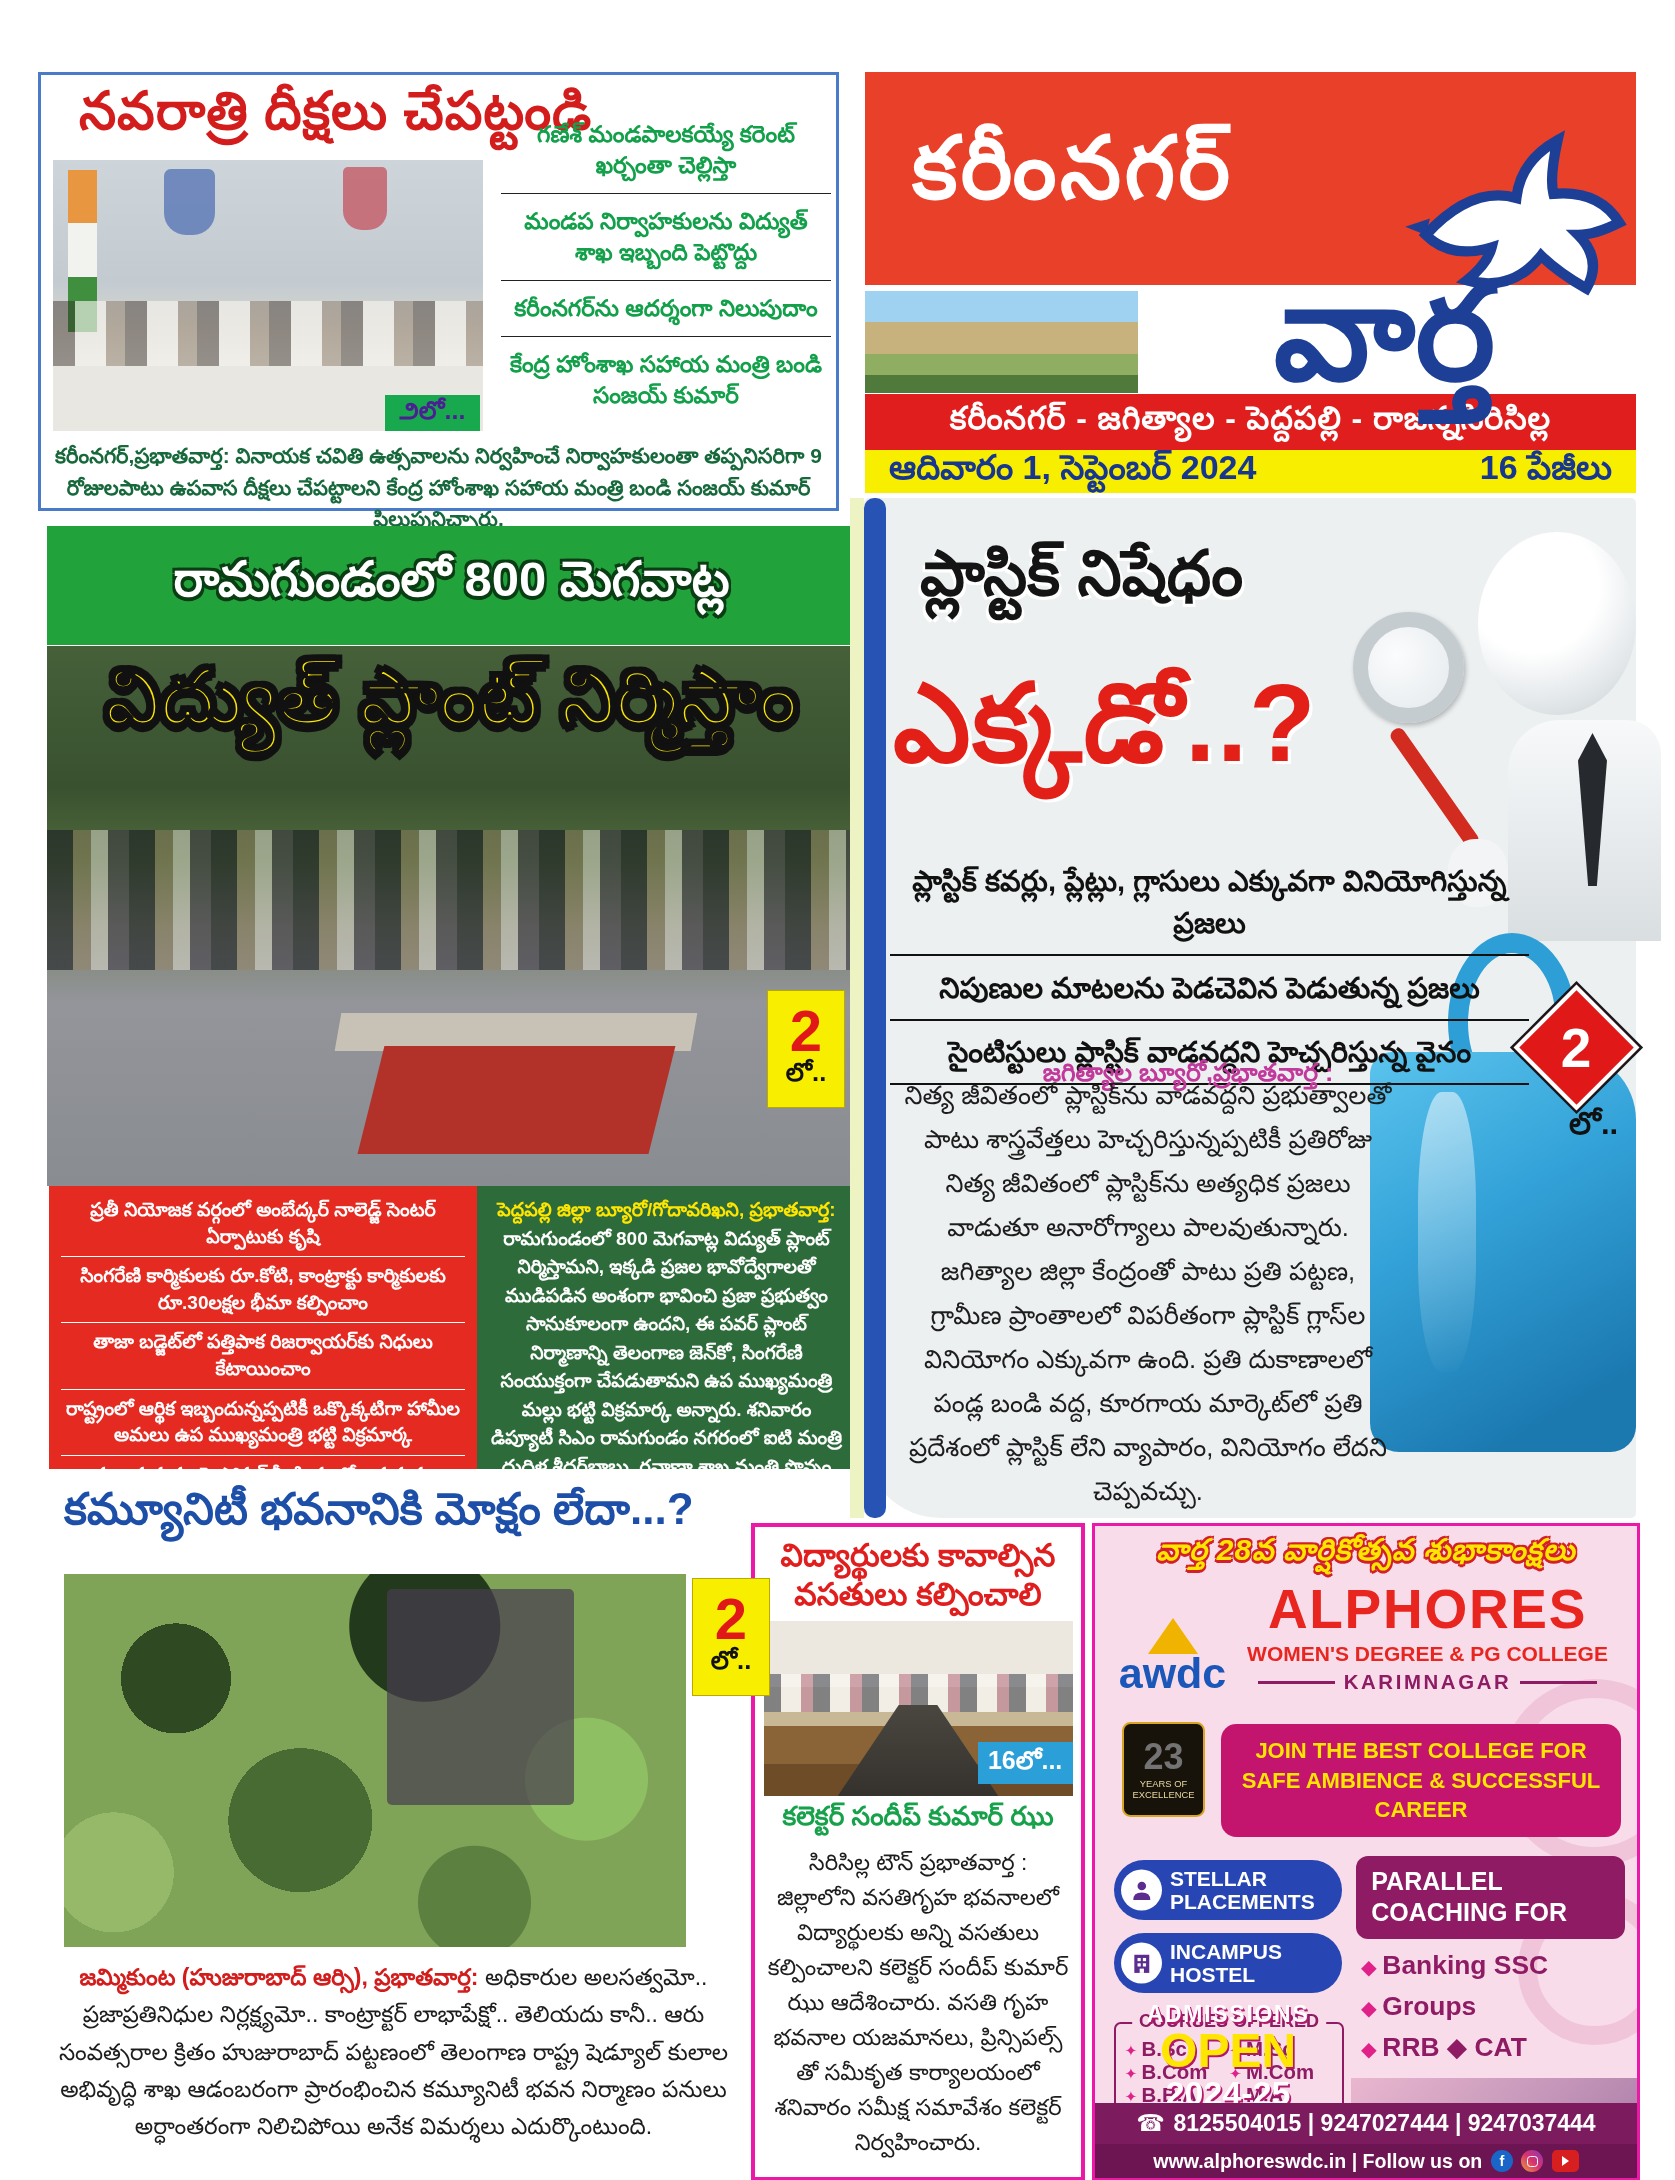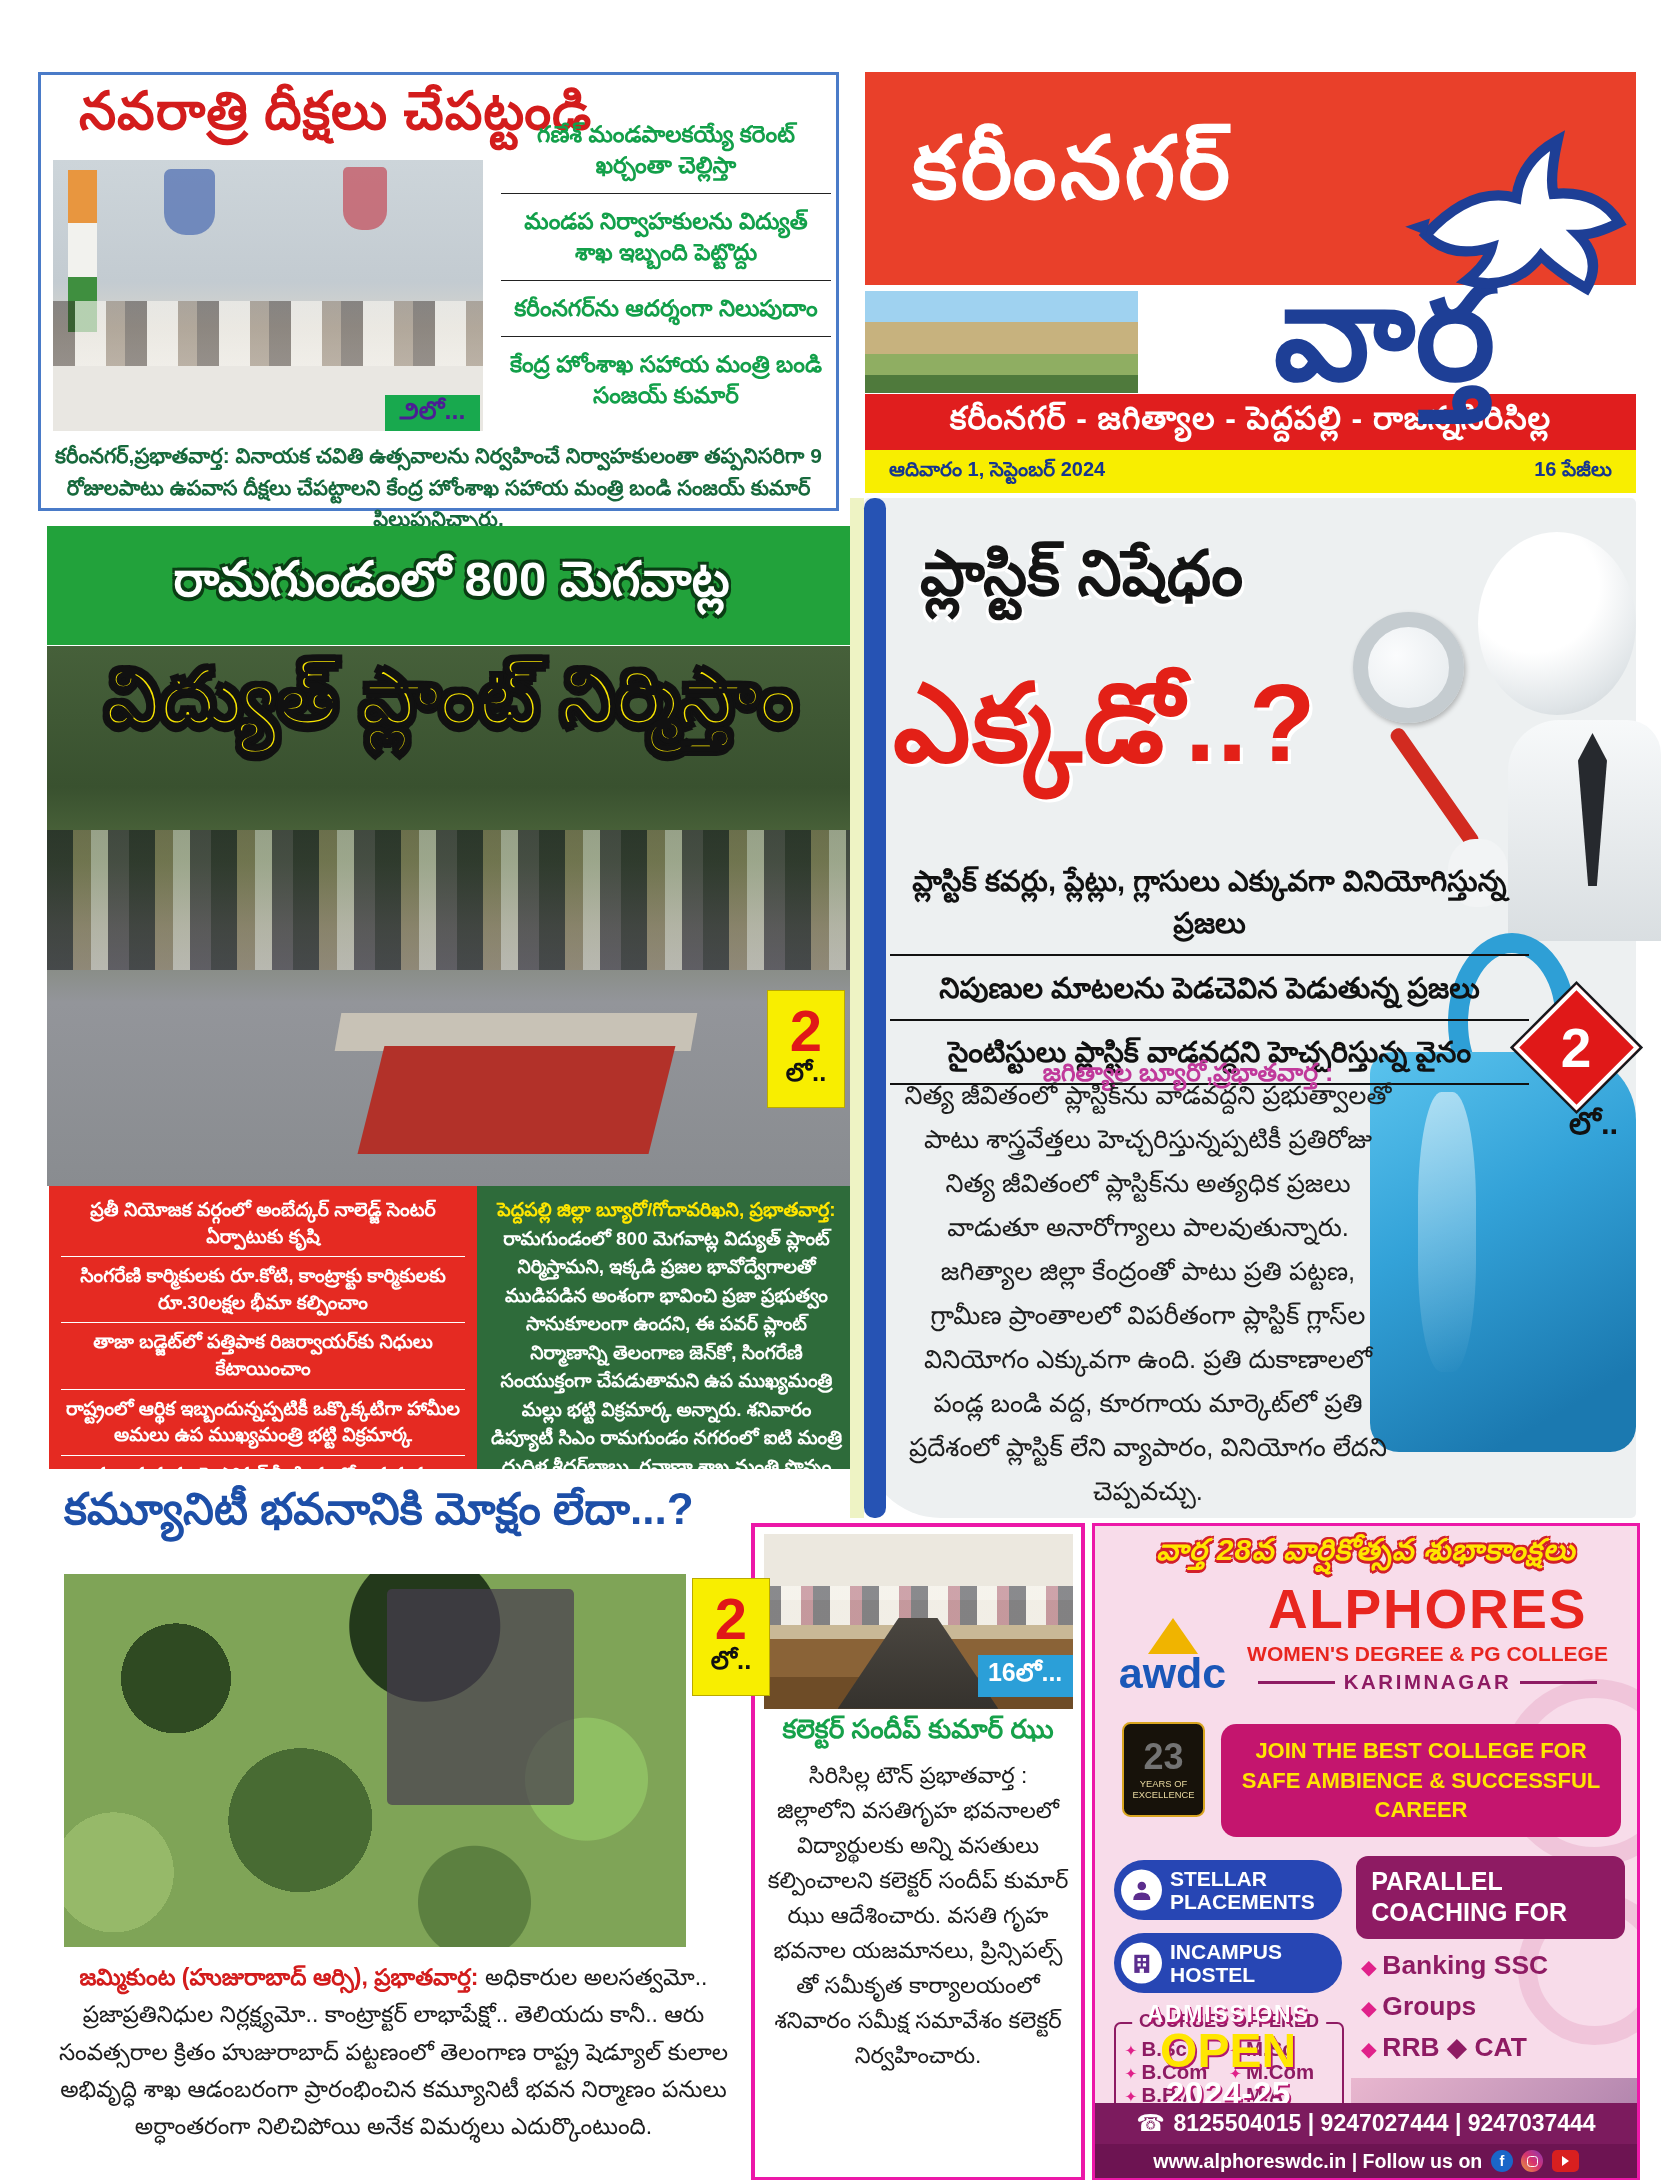--- a/index.html
+++ b/index.html
@@ -31,21 +31,21 @@
   .mh-red { left:865px; top:72px; width:771px; height:213px; background:#e9402a; display:flex; align-items:center; }
   .mh-title-top { color:#fff; font-size:87px; font-weight:bold; padding-left:47px; letter-spacing:3.4px; }
   .mh-dove { left:1397px; top:78px; width:247px; height:281px; z-index:4; }
   .mh-title-main { left:1133px; top:271px; width:503px; color:#1e3f96; font-size:135px; font-weight:bold; line-height:0.92;
       text-align:center; z-index:3; }
   .mh-dam { left:865px; top:291px; width:273px; height:102px;
       background:linear-gradient(180deg,#9fd2f0 0 30%,#c7b27e 30% 62%,#8fae62 62% 82%,#4f7a3c 82% 100%); }
   .mh-districts { left:865px; top:394px; width:771px; height:56px; background:#e01e1e; color:#fff; display:flex;
       align-items:center; justify-content:center; font-size:32px; font-weight:bold; letter-spacing:0.9px; }
   .mh-datebar { left:865px; top:450px; width:771px; height:43px; background:#f8ee00; color:#16368f; display:flex;
-      align-items:center; justify-content:space-between; font-size:20px; font-weight:bold; padding:0 24px; }
+      align-items:center; justify-content:space-between; font-size:34px; font-weight:bold; padding:0 24px; }
 
   
   .ms-kicker { left:47px; top:526px; width:809px; height:119px; background:#22a23b; color:#fff; display:flex; align-items:center;
       justify-content:center; font-size:49px; font-weight:bold;
       text-shadow:-2.6px -2.6px 0 #0a3d14, 2.6px -2.6px 0 #0a3d14, -2.6px 2.6px 0 #0a3d14, 2.6px 2.6px 0 #0a3d14, 0 4.3px 0 #0a3d14; }
   .ms-photo { left:47px; top:646px; width:809px; height:540px; overflow:hidden;
       background:linear-gradient(180deg,#46603a 0%,#39512f 26%,#516a3e 40%,#7d8470 52%,#93959a 66%,#898c90 100%); }
   .ms-crowd { position:absolute; left:0; top:34%; width:100%; height:26%;
       background:repeating-linear-gradient(90deg, rgba(25,28,34,.6) 0 25.6px, rgba(150,130,100,.45) 25.6px 44px, rgba(230,226,216,.5) 44px 61px, rgba(60,55,70,.55) 61px 82px); }
   .ms-carpet { position:absolute; left:40%; top:74%; width:36%; height:20%; background:#b23129; transform:skewX(-14deg); }
@@ -278,20 +278,21 @@
   <div class="abs cs-photo">
     <div class="cs-ruin"></div>
   </div>
   <div class="abs badge-yellow cs-badge">
     <div class="num">2</div>
     <div class="suf">లో..</div>
   </div>
   <p class="abs cs-body"><span class="lead">జమ్మికుంట (హుజురాబాద్ ఆర్సి), ప్రభాతవార్త: </span><span>అధికారుల అలసత్వమో.. ప్రజాప్రతినిధుల నిర్లక్ష్యమో.. కాంట్రాక్టర్ లాభాపేక్షో.. తెలియదు కానీ.. ఆరు సంవత్సరాల క్రితం హుజురాబాద్ పట్టణంలో తెలంగాణ రాష్ట్ర షెడ్యూల్ కులాల అభివృద్ధి శాఖ ఆడంబరంగా ప్రారంభించిన కమ్యూనిటీ భవన నిర్మాణం పనులు అర్ధాంతరంగా నిలిచిపోయి అనేక విమర్శలు ఎదుర్కొంటుంది.</span></p>
 
   <div class="abs fs-box">
+    <div class="fs-headline">విద్యార్థులకు కావాల్సిన వసతులు కల్పించాలి</div>
     <div class="fs-photo">
       <div class="fs-people"></div>
       <div class="fs-table"></div>
       <div class="fs-photobadge">16లో...</div>
     </div>
     <div class="fs-caption">కలెక్టర్ సందీప్ కుమార్ ఝు</div>
     <div class="fs-body">సిరిసిల్ల టౌన్ ప్రభాతవార్త : జిల్లాలోని వసతిగృహ భవనాలలో విద్యార్థులకు అన్ని వసతులు కల్పించాలని కలెక్టర్ సందీప్ కుమార్ ఝు ఆదేశించారు. వసతి గృహ భవనాల యజమానలు, ప్రిన్సిపల్స్ తో సమీకృత కార్యాలయంలో శనివారం సమీక్ష సమావేశం కలెక్టర్ నిర్వహించారు.</div>
   </div>
 
   <div class="abs ad-box">

